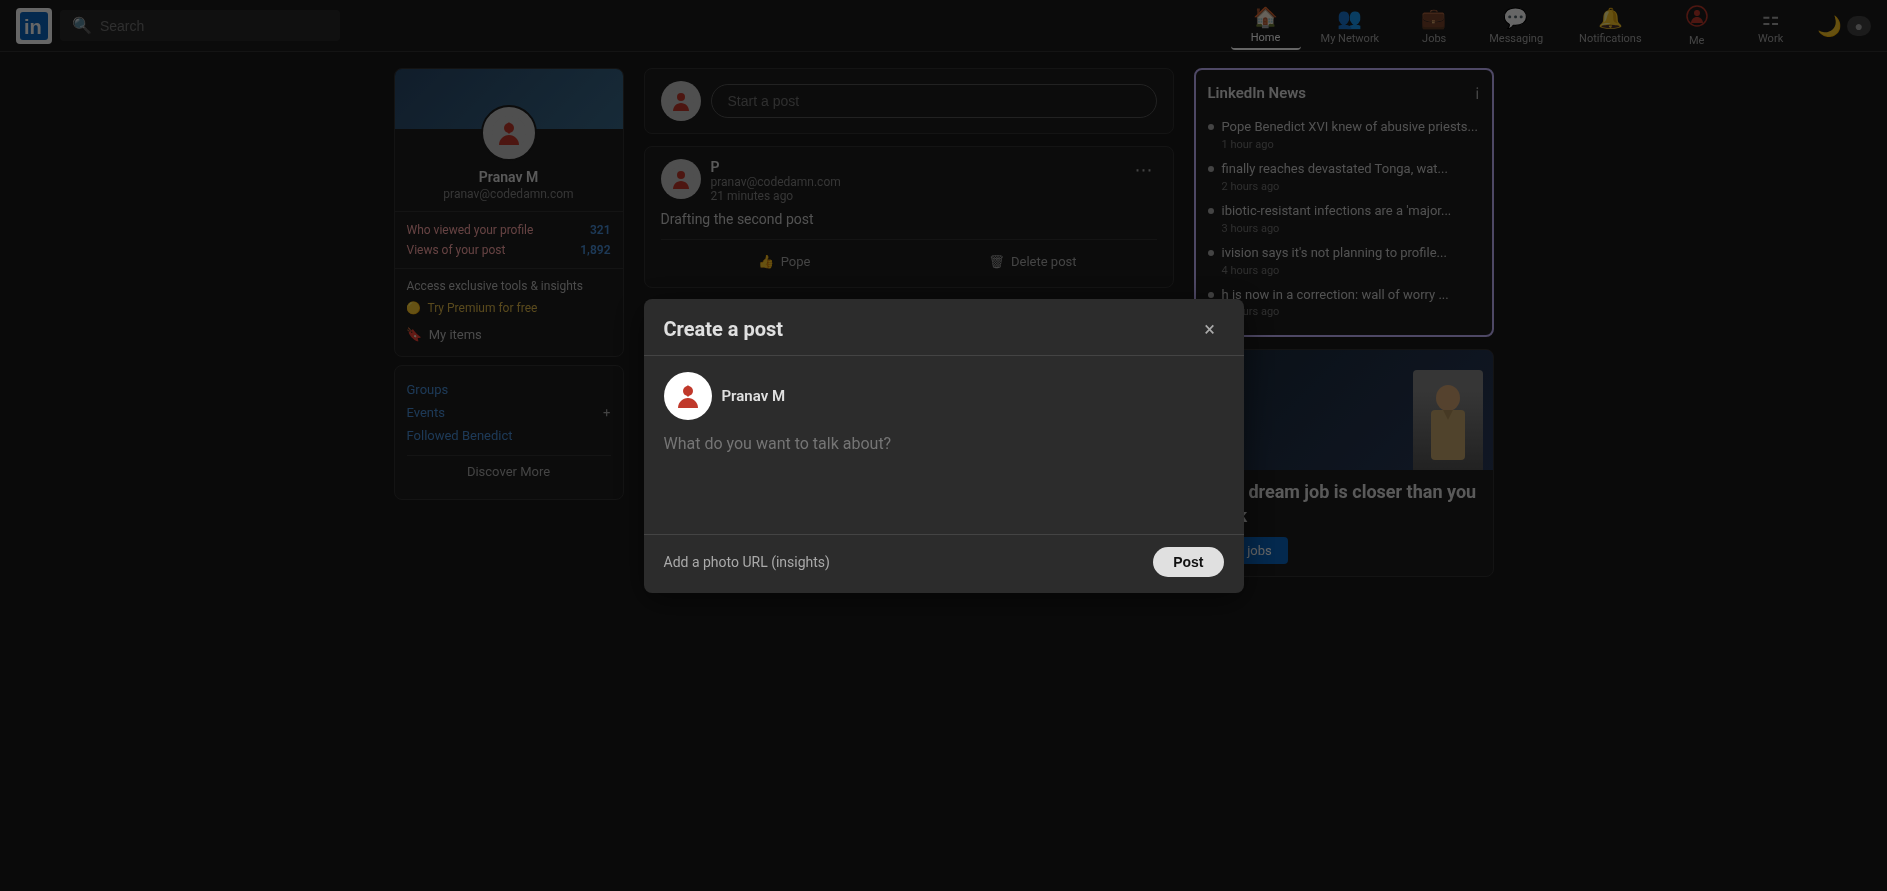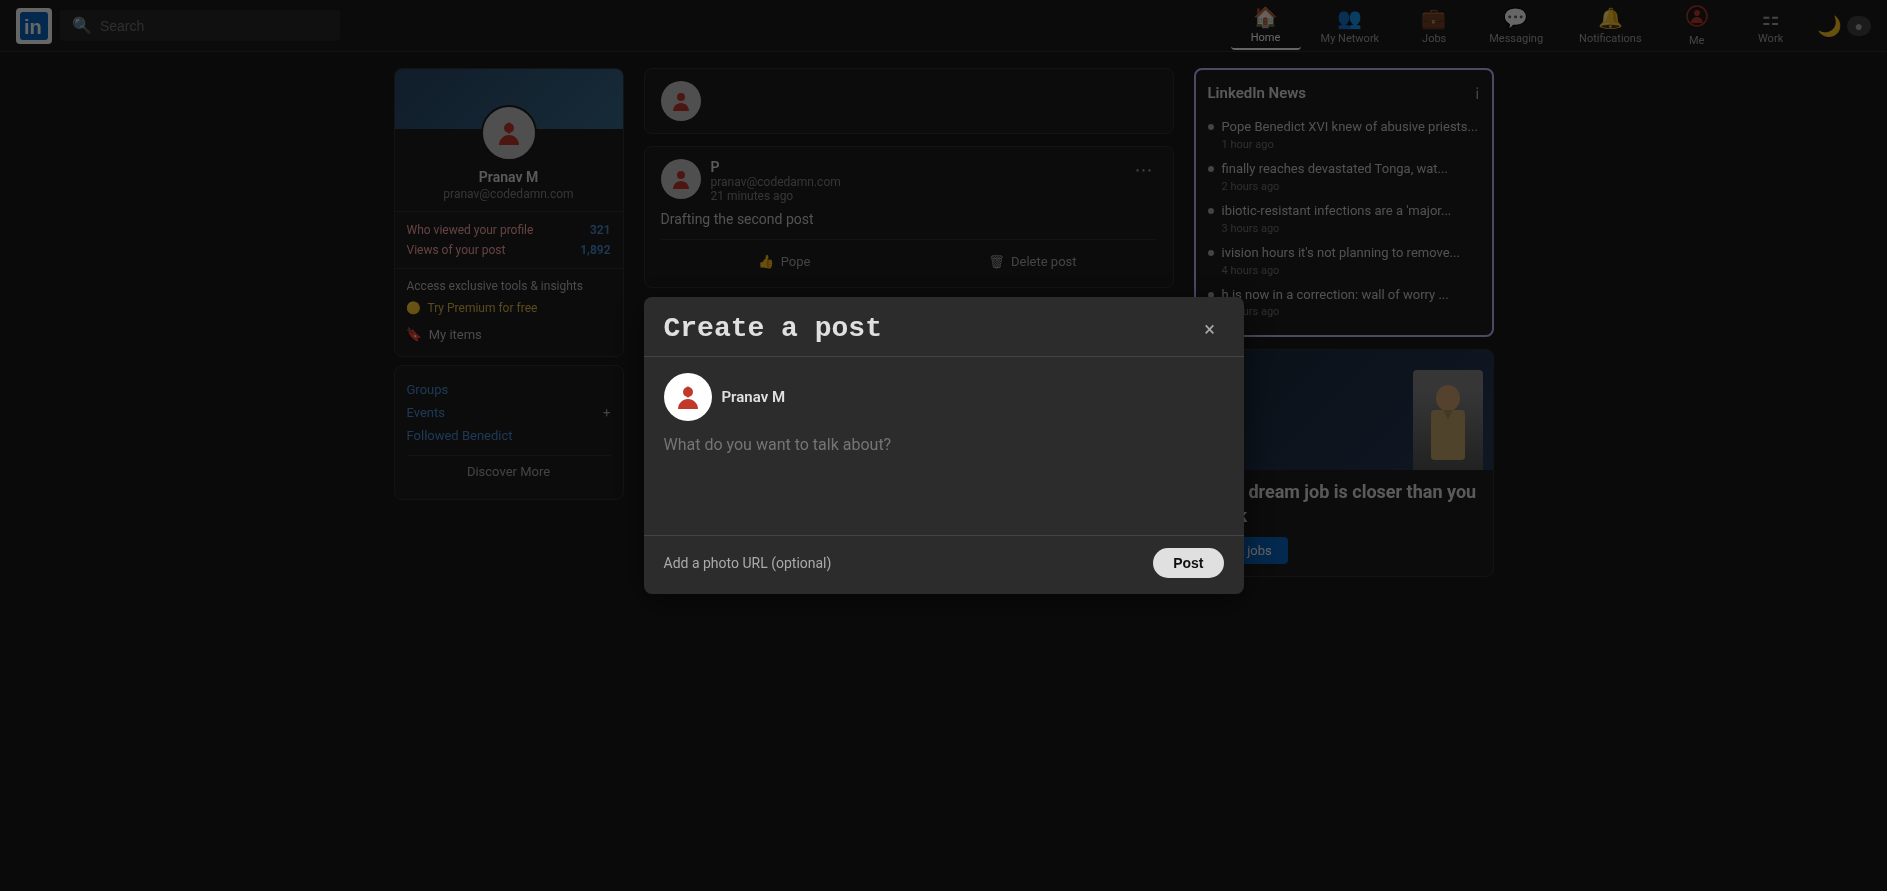--- a/index.html
+++ b/index.html
@@ -367,24 +367,23 @@
       box-shadow: 0 8px 32px rgba(0,0,0,0.5);
     }
     .modal-header {
       display: flex;
       justify-content: space-between;
       align-items: center;
       padding: 16px 20px 12px;
       border-bottom: 1px solid #444;
     }
     .modal-title {
-      font-size: 28px;
+      font-size: 20px;
       font-weight: 700;
       color: #e0e0e0;
-      font-family: Liberation Mono, monospace;
     }
     .modal-close {
       cursor: pointer;
       color: #aaa;
       font-size: 20px;
       width: 28px;
       height: 28px;
       display: flex;
       align-items: center;
       justify-content: center;
@@ -573,20 +572,21 @@
   <main class="feed">
     <div class="start-post-card">
       <div class="start-post-row">
         <div class="mini-avatar">
           <svg width="28" height="28" viewBox="0 0 28 28">
             <circle cx="14" cy="14" r="13" fill="#c5c5c5"></circle>
             <circle cx="14" cy="10" r="4" fill="#c0392b"></circle>
             <path d="M6 24c0-4.4 3.6-8 8-8s8 3.6 8 8" fill="#c0392b"></path>
           </svg>
         </div>
+        <input class="start-post-input" readonly="" placeholder="Start a post" style="">
       </div>
     </div>
 
     <div class="post-card">
       <div class="post-header">
         <div class="mini-avatar">
           <svg width="28" height="28" viewBox="0 0 28 28">
             <circle cx="14" cy="14" r="13" fill="#c5c5c5"></circle>
             <circle cx="14" cy="10" r="4" fill="#c0392b"></circle>
             <path d="M6 24c0-4.4 3.6-8 8-8s8 3.6 8 8" fill="#c0392b"></path>
@@ -636,21 +636,21 @@
       <div class="news-item">
         <div class="news-dot"></div>
         <div class="news-text-wrap">
           <div class="news-text">ibiotic-resistant infections are a 'major...</div>
           <div class="news-time">3 hours ago</div>
         </div>
       </div>
       <div class="news-item">
         <div class="news-dot"></div>
         <div class="news-text-wrap">
-          <div class="news-text">ivision hours it's not planning to remove...</div>
+          <div class="news-text">ivision says it's not planning to profile...</div>
           <div class="news-time">4 hours ago</div>
         </div>
       </div>
       <div class="news-item">
         <div class="news-dot"></div>
         <div class="news-text-wrap">
           <div class="news-text">h is now in a correction: wall of worry ...</div>
           <div class="news-time">5 hours ago</div>
         </div>
       </div>
@@ -688,17 +688,17 @@
             <circle cx="18" cy="13" r="5" fill="#c0392b"></circle>
             <path d="M8 30c0-5.5 4.5-10 10-10s10 4.5 10 10" fill="#c0392b"></path>
             <path d="M18 8 L21 13 L18 18 L15 13 Z" fill="none" stroke="#c0392b" stroke-width="1.2"></path>
           </svg>
         </div>
         <span class="modal-username">Pranav M</span>
       </div>
       <textarea class="modal-textarea" placeholder="What do you want to talk about?" style=""></textarea>
     </div>
     <div class="modal-footer">
-      <span class="photo-url-label">Add a photo URL (optional)</span>
+      <span class="photo-url-label">Add a photo URL (insights)</span>
       <button class="post-btn">Post</button>
     </div>
   </div>
 </div>
 
 </body></html>

